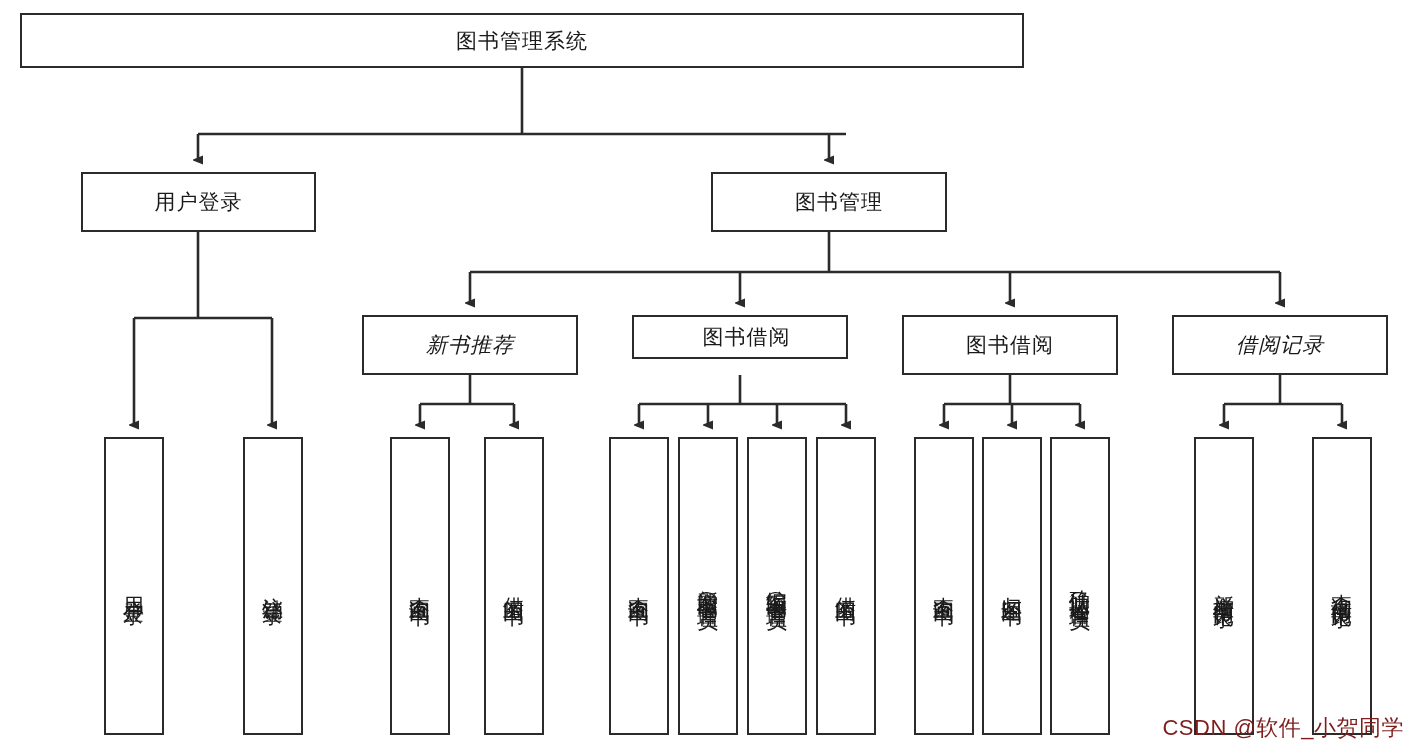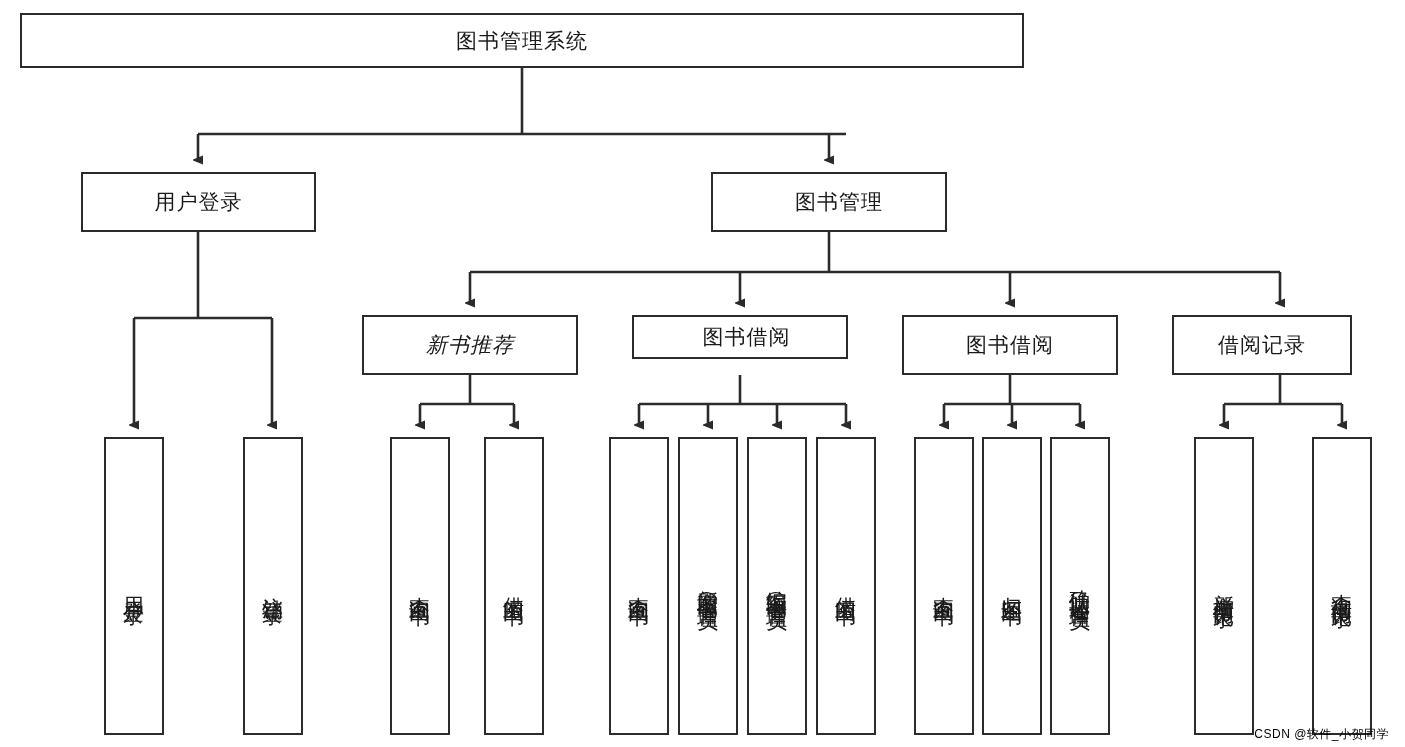--- a/index.html
+++ b/index.html
@@ -50,24 +50,24 @@
     line-height: 1;
     white-space: nowrap;
     display: block;
   }
   .node .hlabel {
     white-space: nowrap;
     display: block;
   }
   #watermark {
     position: absolute;
-    right: 16px;
+    right: 1px;
     bottom: 4px;
-    font-size: 12px;
-    color: #000000;
+    font-size: 22px;
+    color: #7f1d1d;
     letter-spacing: 0.5px;
     white-space: nowrap;
     user-select: none;
   }
 </style>
 </head>
 <body>
 
 <div id="canvas">
 
@@ -146,21 +146,21 @@
 
   <div class="node horizontal" style="left:362px; top:315px; width:216px; height:60px;font-style:italic;">
     <span class="hlabel">新书推荐</span>
   </div>
   <div class="node horizontal" style="left:632px; top:315px; width:216px; height:44px;padding-left:13px;">
     <span class="hlabel">图书借阅</span>
   </div>
   <div class="node horizontal" style="left:902px; top:315px; width:216px; height:60px;">
     <span class="hlabel">图书借阅</span>
   </div>
-  <div class="node horizontal" style="left:1172px; top:315px; width:180px; height:60px;">
+  <div class="node horizontal" style="left:1172px; top:315px; width:216px; height:60px;font-style:italic;">
     <span class="hlabel">借阅记录</span>
   </div>
 
   <div class="node vertical" style="left:104px; top:437px; width:60px; height:298px;">
     <span class="vlabel">用户登录</span>
   </div>
   <div class="node vertical" style="left:243px; top:437px; width:60px; height:298px;">
     <span class="vlabel">注销登录</span>
   </div>
 

